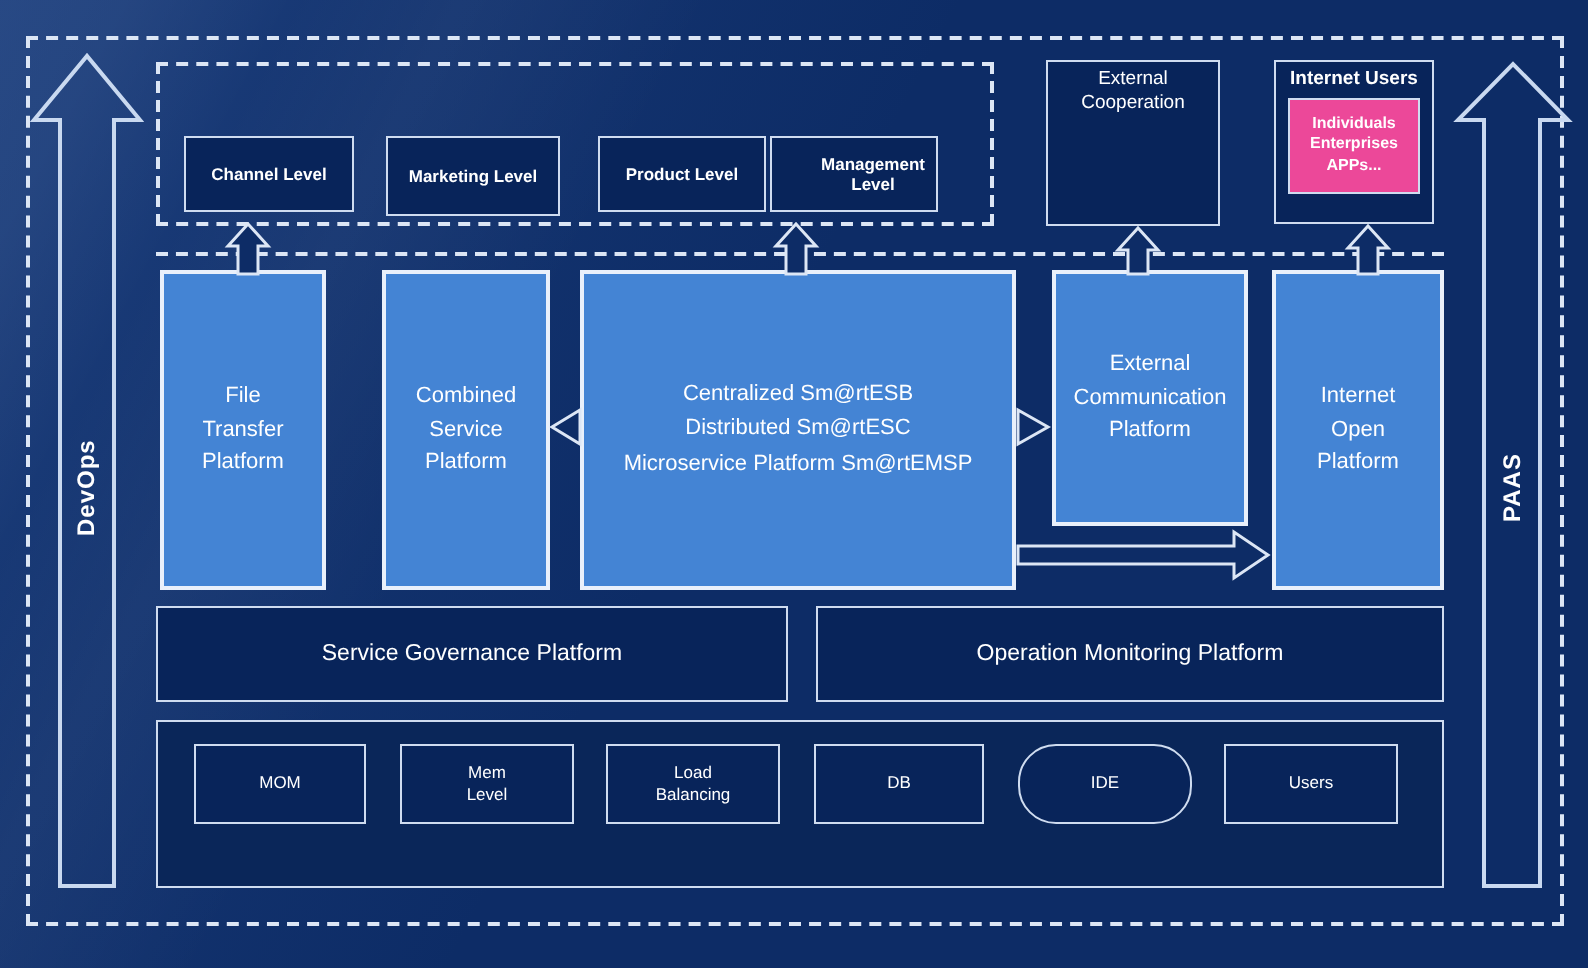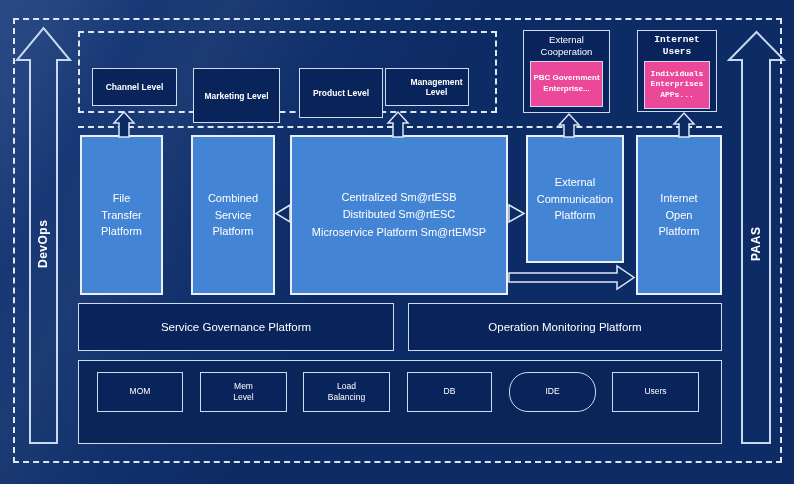--- a/index.html
+++ b/index.html
@@ -20,31 +20,31 @@
   }
   .light-box {
     position:absolute; box-sizing:border-box;
     background:#4484d4; border:2px solid #e9f0fb;
     display:flex; flex-direction:column; align-items:center; justify-content:center;
     text-align:center; font-size:11px; line-height:1.5;
   }
   .wrap { white-space:pre-line; }
   .lvl { font-weight:bold; font-size:8.5px; }
   .lvl-channel    { left:92px;  top:68px; width:85px; height:38px; }
-  .lvl-marketing  { left:193px; top:68px; width:87px; height:55px; }
-  .lvl-product    { left:299px; top:68px; width:84px; height:50px; }
+  .lvl-marketing  { left:193px; top:68px; width:87px; height:40px; }
+  .lvl-product    { left:299px; top:68px; width:84px; height:38px; }
   .lvl-management { left:385px; top:68px; width:84px; height:38px;padding-left:19px; }
 
   .outer-border { left:13px; top:18px; width:769px; height:445px; }
   .levels-box   { left:78px; top:31px; width:419px; height:82px; }
   .dash-line    { left:78px; top:126px; width:644px; height:0; border-top:2px dashed #dce6f5; }
 
   .top-group { flex-direction:column; justify-content:flex-start; }
   .ext-coop  { left:523px; top:30px; width:87px; height:83px; }
-  .int-users { left:637px; top:30px; width:80px; height:82px;font-family:Liberation Mono, monospace; }
+  .int-users { left:637px; top:30px; width:80px; height:82px; }
   .grp-title { font-size:9.5px; line-height:1.25; padding-top:3px; }
   .grp-title.bold { font-weight:bold; }
   .inner-box {
     box-sizing:border-box; background:#ec4899; border:1.5px solid #cfdcf0;
     display:flex; align-items:center; justify-content:center; text-align:center;
     font-weight:bold; font-size:8px; line-height:1.35; margin-top:3px;
   }
   .ext-coop .inner-box  { width:73px; height:46px; }
   .int-users .inner-box { width:66px; height:48px; }
 
@@ -95,22 +95,20 @@
   <div class="dark-box lvl lvl-product">
     <span>Product Level</span>
   </div>
   <div class="dark-box lvl lvl-management">
     <span>Management Level</span>
   </div>
 
   <div class="dark-box top-group ext-coop">
     <div class="grp-title wrap">External
 Cooperation</div>
-    <div class="inner-box wrap">PBC Government
-Enterprise...</div>
   </div>
 
   <div class="dark-box top-group int-users">
     <div class="grp-title bold">Internet Users</div>
     <div class="inner-box wrap">Individuals
 Enterprises
 APPs...</div>
   </div>
 
   <div class="light-box p-file">

